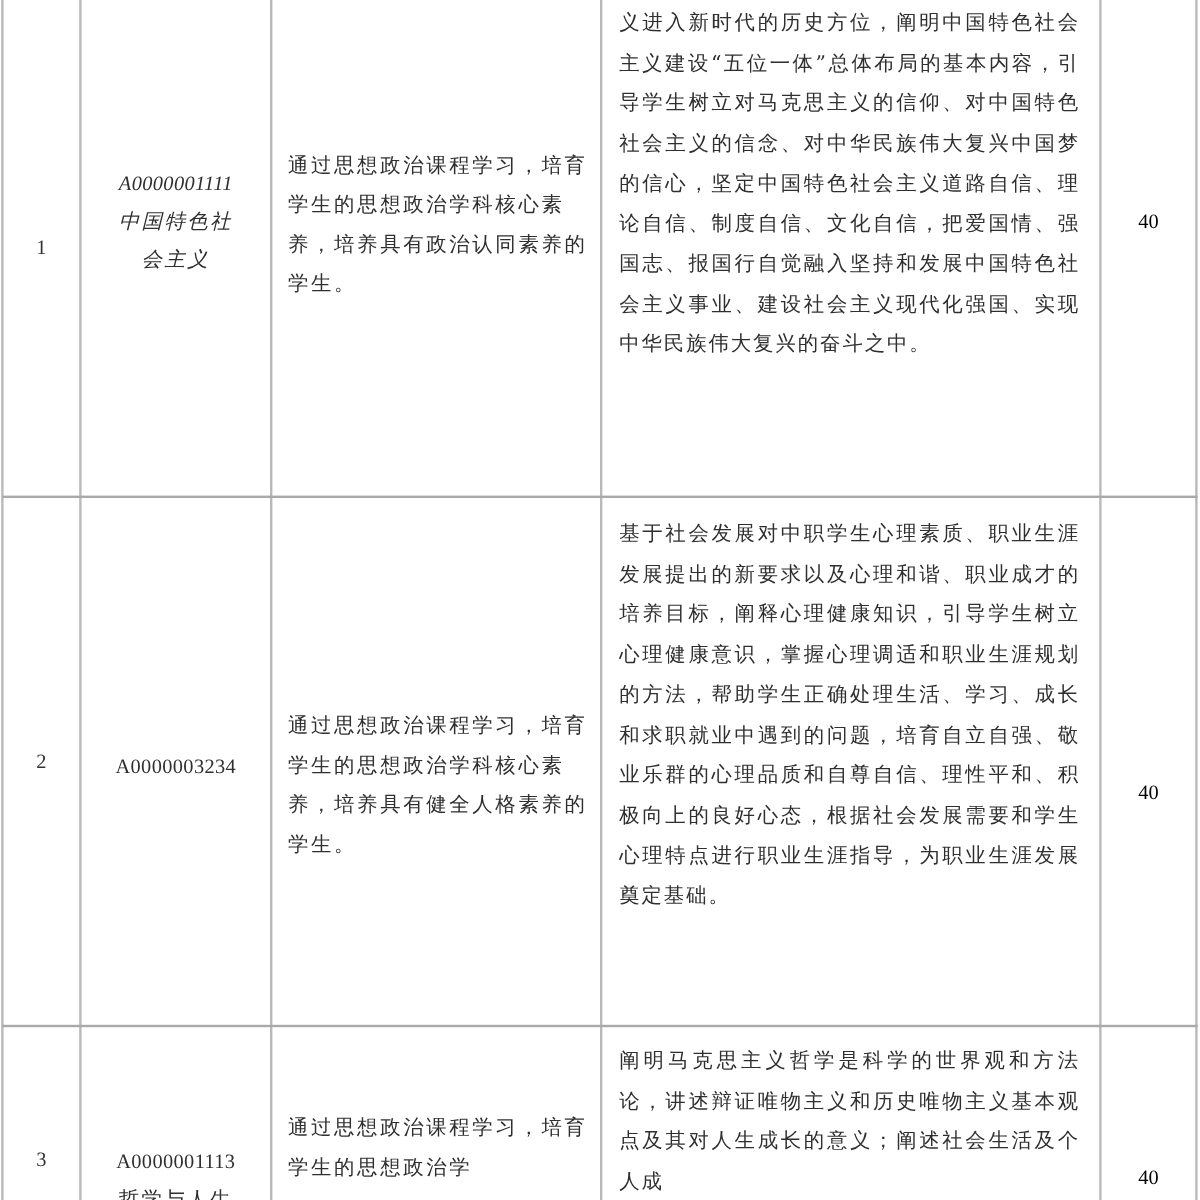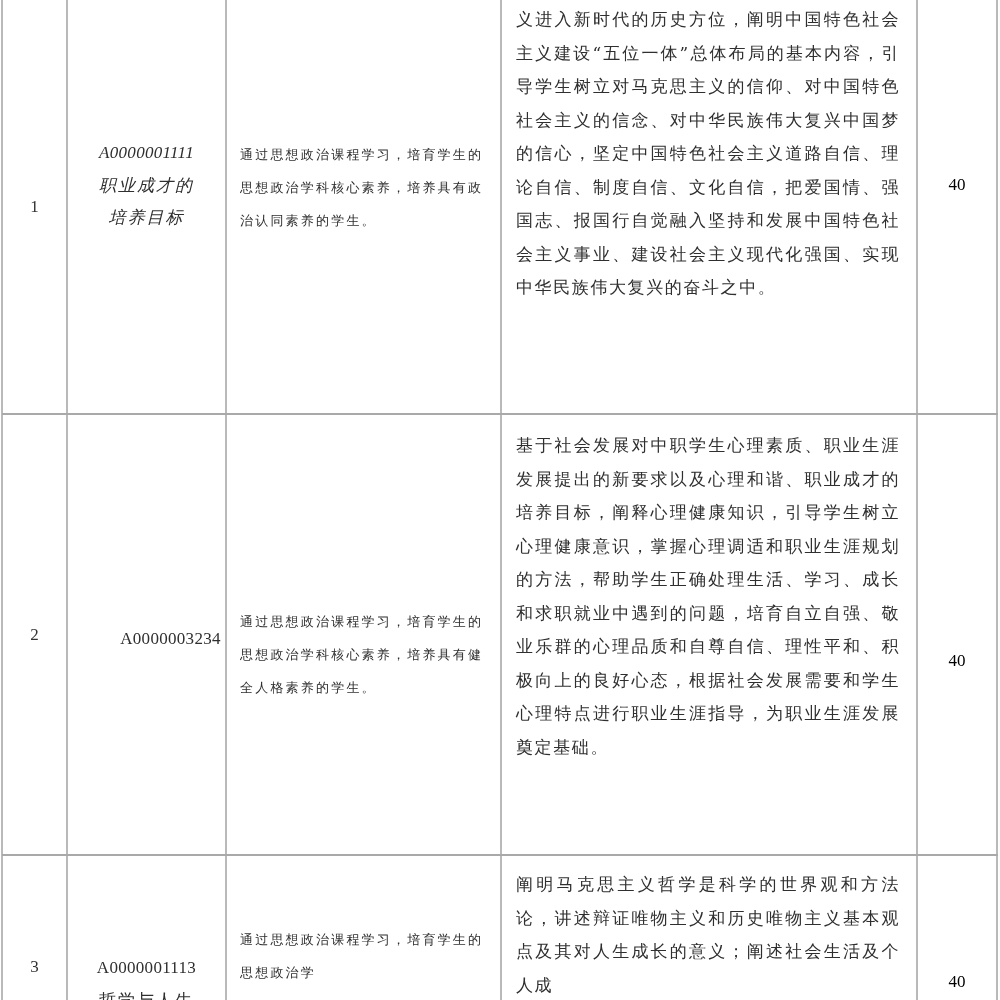--- a/index.html
+++ b/index.html
@@ -59,27 +59,26 @@
   .course .code {
     font-family: "Liberation Serif", "DejaVu Serif", serif;
     font-size: 17px;
     letter-spacing: 0.3px;
   }
   .course .name {
     width: 110px;
     letter-spacing: 2px;
   }
   .goal {
-    font-size: 13px;
+    font-size: 17px;
     line-height: 33px;
     letter-spacing: 2.2px;
     padding-left: 13px;
     padding-right: 8px;
     color: #2f2f2f;
-    font-family: Liberation Mono, monospace;
   }
   .content {
     font-size: 17px;
     line-height: 33.5px;
     letter-spacing: 1.6px;
     padding-left: 14px;
     padding-right: 16px;
     text-align: justify;
     color: #2f2f2f;
     align-items: flex-start;
@@ -103,30 +102,30 @@
   <div class="vline" style="left:916px;"></div>
   <div class="vline" style="left:996px;"></div>
 
   <div class="hline" style="top:413px;"></div>
   <div class="hline" style="top:854px;"></div>
 
   <div>
     <div class="cell num" style="left:3px; top:0; width:63px; height:413px; padding-top:0px;">1</div>
     <div class="cell course" style="left:68px; top:0; width:157px; height:370px; padding-top:0px;font-style:italic;">
       <div class="code">A0000001111</div>
-      <div class="name">职业成才的培养目标</div>
+      <div class="name">中国特色社会主义</div>
     </div>
     <div class="cell goal" style="left:227px; top:0; width:273px; height:376px;">通过思想政治课程学习，培育学生的思想政治学科核心素养，培养具有政治认同素养的学生。</div>
     <div class="cell content" style="left:502px; top:1px; width:414px; height:400px; padding-top:2px;">义进入新时代的历史方位，阐明中国特色社会主义建设“五位一体”总体布局的基本内容，引导学生树立对马克思主义的信仰、对中国特色社会主义的信念、对中华民族伟大复兴中国梦的信心，坚定中国特色社会主义道路自信、理论自信、制度自信、文化自信，把爱国情、强国志、报国行自觉融入坚持和发展中国特色社会主义事业、建设社会主义现代化强国、实现中华民族伟大复兴的奋斗之中。</div>
     <div class="cell hours" style="left:918px; top:0; width:78px; height:370px;">40</div>
   </div>
 
   <div>
     <div class="cell num" style="left:3px; top:415px; width:63px; height:439px; padding-bottom:0px;">2</div>
-    <div class="cell course" style="left:68px; top:415px; width:157px; height:448px;margin-left:24px;">
+    <div class="cell course" style="left:68px; top:415px; width:157px; height:448px;">
       <div class="code">A0000003234</div>
     </div>
     <div class="cell goal" style="left:227px; top:415px; width:273px; height:480px;">通过思想政治课程学习，培育学生的思想政治学科核心素养，培养具有健全人格素养的学生。</div>
     <div class="cell content" style="left:502px; top:415px; width:414px; height:396px; padding-top:14px;">基于社会发展对中职学生心理素质、职业生涯发展提出的新要求以及心理和谐、职业成才的培养目标，阐释心理健康知识，引导学生树立心理健康意识，掌握心理调适和职业生涯规划的方法，帮助学生正确处理生活、学习、成长和求职就业中遇到的问题，培育自立自强、敬业乐群的心理品质和自尊自信、理性平和、积极向上的良好心态，根据社会发展需要和学生心理特点进行职业生涯指导，为职业生涯发展奠定基础。</div>
     <div class="cell hours" style="left:918px; top:415px; width:78px; height:492px;">40</div>
   </div>
 
   <div>
     <div class="cell num" style="left:3px; top:950px; width:63px; height:34px;">3</div>
     <div class="cell course" style="left:68px; top:952px; width:157px; height:64px; justify-content:flex-start;">

